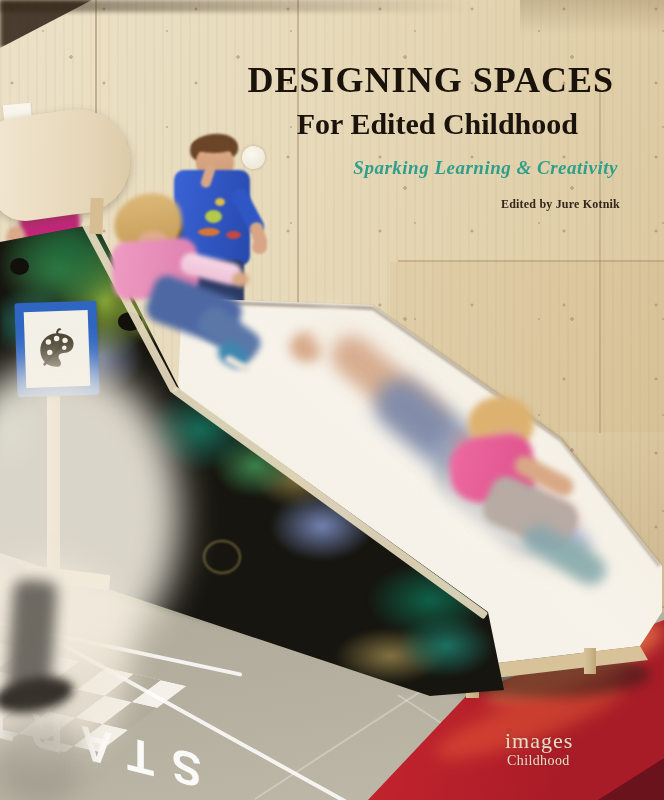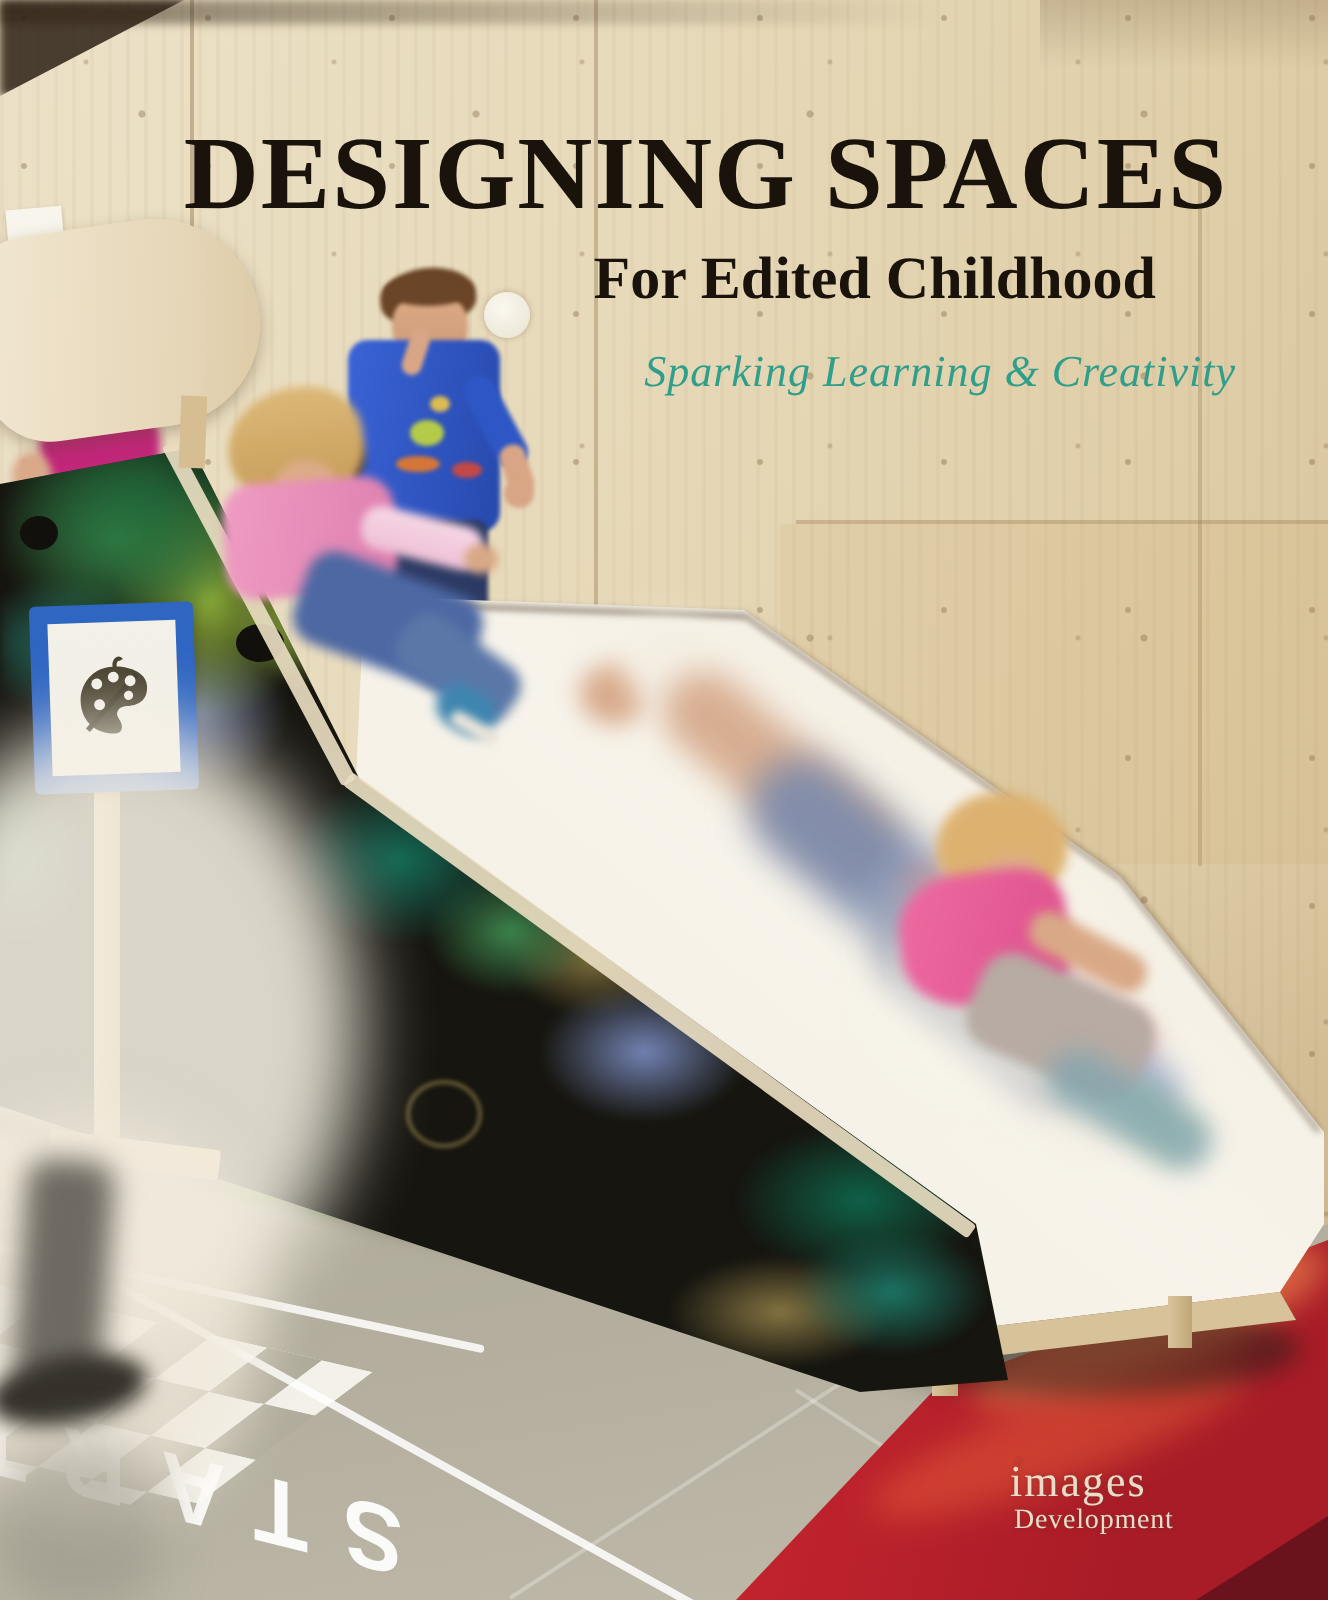--- a/index.html
+++ b/index.html
@@ -30,25 +30,25 @@
     background:linear-gradient(to right, rgba(50,36,22,.55), rgba(50,36,22,0));}
   .tr-shade{left:520px;top:0;width:144px;height:34px;
     background:linear-gradient(to bottom, rgba(120,95,65,.26), rgba(120,95,65,0));}
   .paper{left:4px;top:104px;width:28px;height:32px;background:#f8f5ec;transform:rotate(-5deg);
     box-shadow:0 1px 2px rgba(90,70,40,.3);}
   .porthole{left:242px;top:146px;width:23px;height:23px;border-radius:50%;
     background:radial-gradient(circle at 40% 35%, #fbf8f0, #e9e2d2);box-shadow:0 0 3px rgba(120,95,60,.4);}
 
   
   .titles{right:44px;top:62px;text-align:right;color:var(--title_ink);}
-  .t-title{font-size:52px;font-weight:700;line-height:1;letter-spacing:1px;margin:0 6px 0 0;white-space:nowrap;}
+  .t-title{font-size:36px;font-weight:700;line-height:1;letter-spacing:1px;margin:0 6px 0 0;white-space:nowrap;}
   .t-sub{font-size:30px;font-weight:700;line-height:1;white-space:nowrap;}
   .t-sub1{margin:11px 42px 0 0;}
   .t-sub2{margin:4px 30px 0 0;}
-  .t-tag{font-size:22px;font-style:italic;font-weight:400;color:var(--tagline_teal);
+  .t-tag{font-size:19px;font-style:italic;font-weight:700;color:var(--tagline_teal);
     margin:18px 2px 0 0;letter-spacing:.5px;white-space:nowrap;}
   .t-edited{font-size:12px;font-weight:700;color:var(--edited_ink);margin:18px 0 0 0;
     letter-spacing:.2px;white-space:nowrap;}
 
   
   .floor{inset:0;clip-path:polygon(0px 548px,430px 662px,470px 690px,664px 612px,664px 800px,0px 800px);
     background:linear-gradient(170deg,#c0bbaa 0%,#aba795 45%,#b3ae9d 78%,#bfbaa9 100%);}
   .floor-seam{height:2px;background:rgba(255,255,255,.28);transform-origin:left center;}
   .fs1{left:255px;top:798px;width:205px;transform:rotate(-33deg);}
   .fs2{left:398px;top:694px;width:196px;transform:rotate(33deg);}
@@ -258,20 +258,21 @@
   <div class="abs corner-shadow"></div>
   <div class="abs top-bar-shadow"></div>
   <div class="abs tr-shade"></div>
   <div class="abs paper"></div>
   <div class="abs porthole"></div>
 
   <div class="abs titles">
     <div class="t-title">DESIGNING SPACES</div>
     <div class="t-sub t-sub1">For Edited Childhood</div>
     <div class="t-tag">Sparking Learning &amp; Creativity</div>
+    <div class="t-edited">Edited by Jure Kotnik</div>
   </div>
 
   <div class="abs floor"></div>
   <div class="abs floor-seam fs1"></div>
   <div class="abs floor-seam fs2"></div>
   <div class="abs board-base-shadow"></div>
   <div class="abs chalk-dust1"></div>
   <div class="abs chalk-dust2"></div>
   <div class="abs chalk-dust3"></div>
 
@@ -379,16 +380,16 @@
 
   <div class="abs fg-blob1"></div>
   <div class="abs fg-blob2"></div>
   <div class="abs fg-leg"></div>
   <div class="abs fg-shoe"></div>
   <div class="abs fg-lower"></div>
 
   <div class="abs pub-dot"></div>
   <div class="abs publisher">
     <div class="pub-name">images</div>
-    <div class="pub-division">Development</div>
+    <div class="pub-division">Childhood</div>
   </div>
 
 </div>
 
 </body></html>

